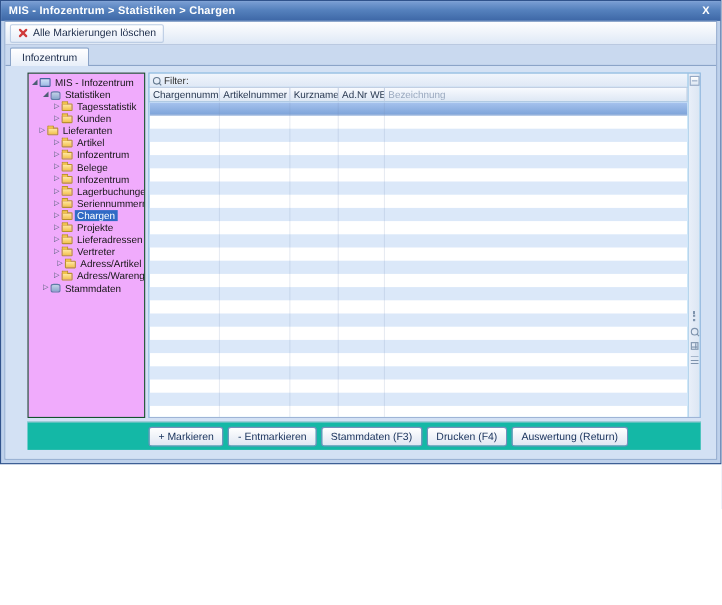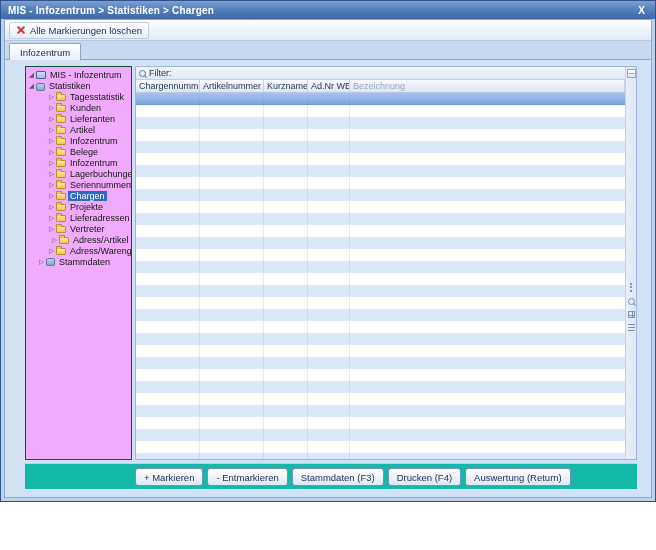--- a/index.html
+++ b/index.html
@@ -1,19 +1,19 @@
 <!DOCTYPE html>
 <html style="--selection-blue: #316ac5; --row-alt: #dbe8f9; --row-selected-top: #a7c3ee; --row-selected-bottom: #7fa5da; --titlebar-top: #7b9fd4; --titlebar-bottom: #3d67a6;"><head>
 <meta charset="utf-8">
 <style>
   *{box-sizing:border-box;margin:0;padding:0;}
   html,body{width:656px;height:550px;overflow:hidden;}
   body{font-family:"Liberation Sans","DejaVu Sans",sans-serif;background:#fff;-webkit-user-select:none;user-select:none;}
 
-  .window{width:656px;height:502px;border:1px solid #30538c;background:#bed1eb;display:flex;flex-direction:column;}
+  .window{width:656px;height:422px;border:1px solid #30538c;background:#bed1eb;display:flex;flex-direction:column;}
 
   
   .titlebar{height:18px;flex:none;display:flex;align-items:center;padding:0 7px;
     background:linear-gradient(180deg,#7b9fd4 0%,#5581bd 45%,#3d67a6 100%);}
   .title{color:#fff;font-size:10px;font-weight:bold;letter-spacing:.2px;white-space:nowrap;}
   .close{margin-left:auto;color:#fff;font-size:10px;font-weight:bold;padding:0 3px;cursor:default;}
 
   .app-body{flex:1;margin:0 3px 3px;display:flex;flex-direction:column;min-height:0;background:#d3e1f4;border:1px solid #8fa8cc;}
 
   
@@ -106,36 +106,36 @@
         <div class="tab active">Infozentrum</div>
       </div>
     <div class="content">
       <div class="split">
         <div class="tree">
             <div class="tree-row" style="padding-left: 0px;">
               <span class="expander">◢</span>
               <span class="tree-icon computer-icon"></span>
               <span class="tree-label">MIS - Infozentrum</span>
             </div>
-            <div class="tree-row" style=" align-items: flex-end;">
+            <div class="tree-row" style="padding-left: 10px; align-items: flex-end;">
               <span class="expander">◢</span>
               <span class="tree-icon database-icon"></span>
               <span class="tree-label">Statistiken</span>
             </div>
             <div class="tree-row" style="padding-left: 20px;">
               <span class="expander">▷</span>
               <span class="tree-icon folder-icon"></span>
               <span class="tree-label">Tagesstatistik</span>
             </div>
             <div class="tree-row" style="padding-left: 20px;">
               <span class="expander">▷</span>
               <span class="tree-icon folder-icon"></span>
               <span class="tree-label">Kunden</span>
             </div>
-            <div class="tree-row" style="padding-left: 20px;">
+            <div class="tree-row" style="padding-left: 7px;">
               <span class="expander">▷</span>
               <span class="tree-icon folder-icon"></span>
               <span class="tree-label">Lieferanten</span>
             </div>
             <div class="tree-row" style="padding-left: 20px;">
               <span class="expander">▷</span>
               <span class="tree-icon folder-icon"></span>
               <span class="tree-label">Artikel</span>
             </div>
             <div class="tree-row" style="padding-left: 20px;">

